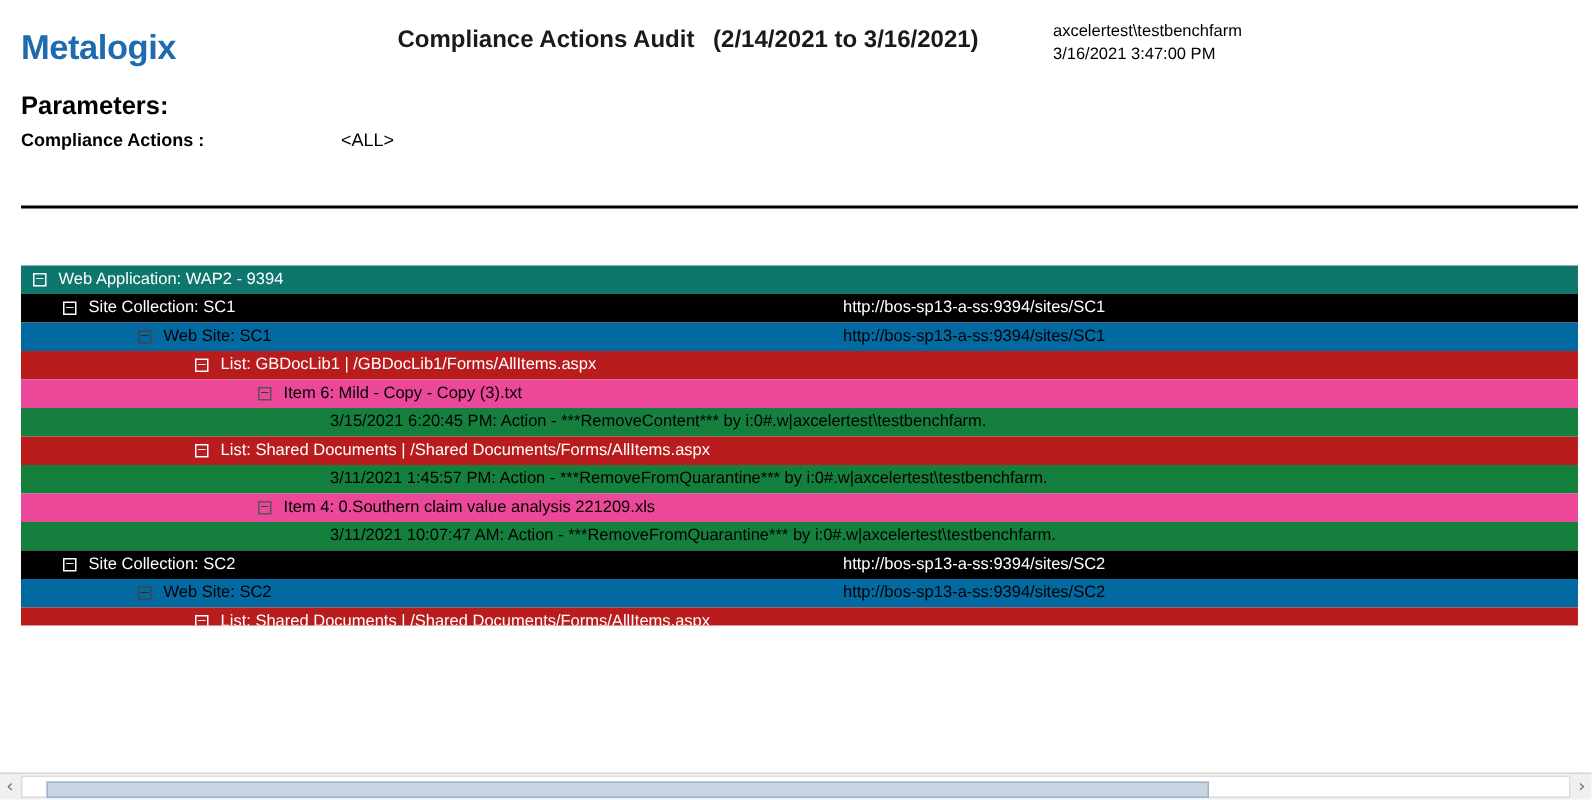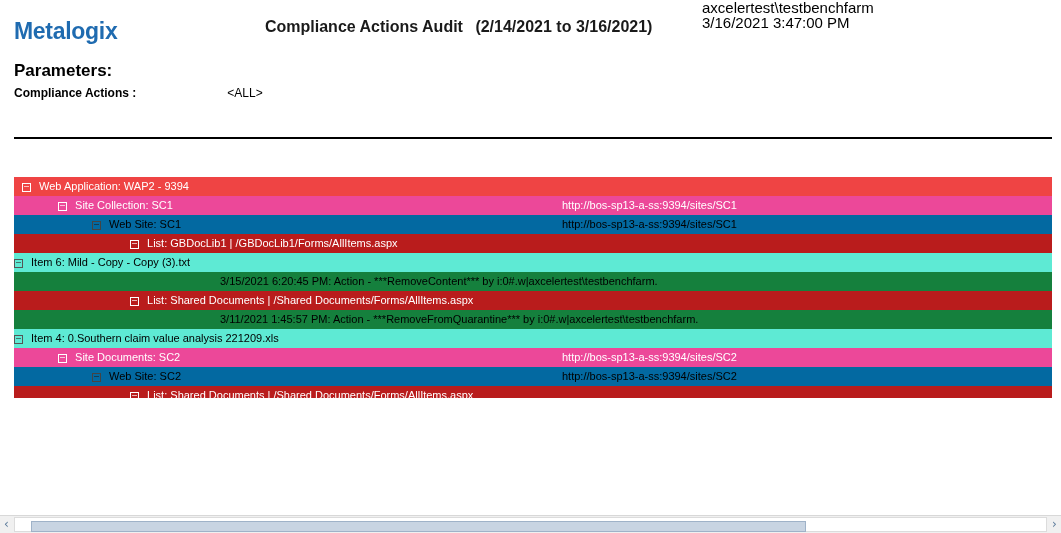--- a/index.html
+++ b/index.html
@@ -41,22 +41,22 @@
     color: #1a1a1a;
     white-space: nowrap;
   }
   .report-title .title-range {
     margin-left: 8px;
     margin-top: 20px;
   }
   .user-block {
     position: absolute;
     left: 702px;
-    top: 0;
-    font-size: 15px;
+    top: 14px;
+    font-size: 11px;
     line-height: 15px;
     color: #000;
   }
   .params-label {
     position: absolute;
     left: 14px;
     top: 61px;
     font-weight: bold;
     font-size: 17px;
   }
@@ -101,42 +101,43 @@
     display: inline-block;
     vertical-align: top;
   }
   .row .url {
     position: absolute;
     left: 548px;
     top: 0;
   }
 
   .r-webapp {
-    background: #ef4444;
+    background: #0f766e;
     color: #ffffff;
     padding-left: 8px;
   }
   .r-sitecoll {
-    background: #ec4899;
+    background: #000000;
     color: #ffffff;
-    padding-left: 44px;
+    padding-left: 28px;
   }
   .r-website {
     background: #0369a1;
     color: #000000;
     padding-left: 78px;
   }
   .r-list {
     background: #b91c1c;
     color: #ffffff;
     padding-left: 116px;
   }
   .r-item {
-    background: #5eead4;
+    background: #ec4899;
     color: #000000;
+    padding-left: 158px;
   }
   .r-action {
     background: #15803d;
     color: #000000;
     padding-left: 206px;
   }
 
   
   .exp {
     display: inline-block;
@@ -287,24 +288,27 @@
   <div class="row r-action action-text">
     <span class="label">3/11/2021 1:45:57 PM: Action - ***RemoveFromQuarantine*** by i:0#.w|axcelertest\testbenchfarm.</span>
   </div>
 
   <div class="row r-item">
     <span class="exp exp-plain"></span>
     <span class="label">Item 4: 0.Southern claim value analysis 221209.xls</span>
     <span class="url"></span>
   </div>
 
+  <div class="row r-action action-text">
+    <span class="label">3/11/2021 10:07:47 AM: Action - ***RemoveFromQuarantine*** by i:0#.w|axcelertest\testbenchfarm.</span>
+  </div>
 
   <div class="row r-sitecoll">
     <span class="exp exp-white"></span>
-    <span class="label">Site Documents: SC2</span>
+    <span class="label">Site Collection: SC2</span>
     <span class="url">http://bos-sp13-a-ss:9394/sites/SC2</span>
   </div>
 
   <div class="row r-website">
     <span class="exp exp-dark"></span>
     <span class="label">Web Site: SC2</span>
     <span class="url">http://bos-sp13-a-ss:9394/sites/SC2</span>
   </div>
 
   <div class="row r-list clip-row">

